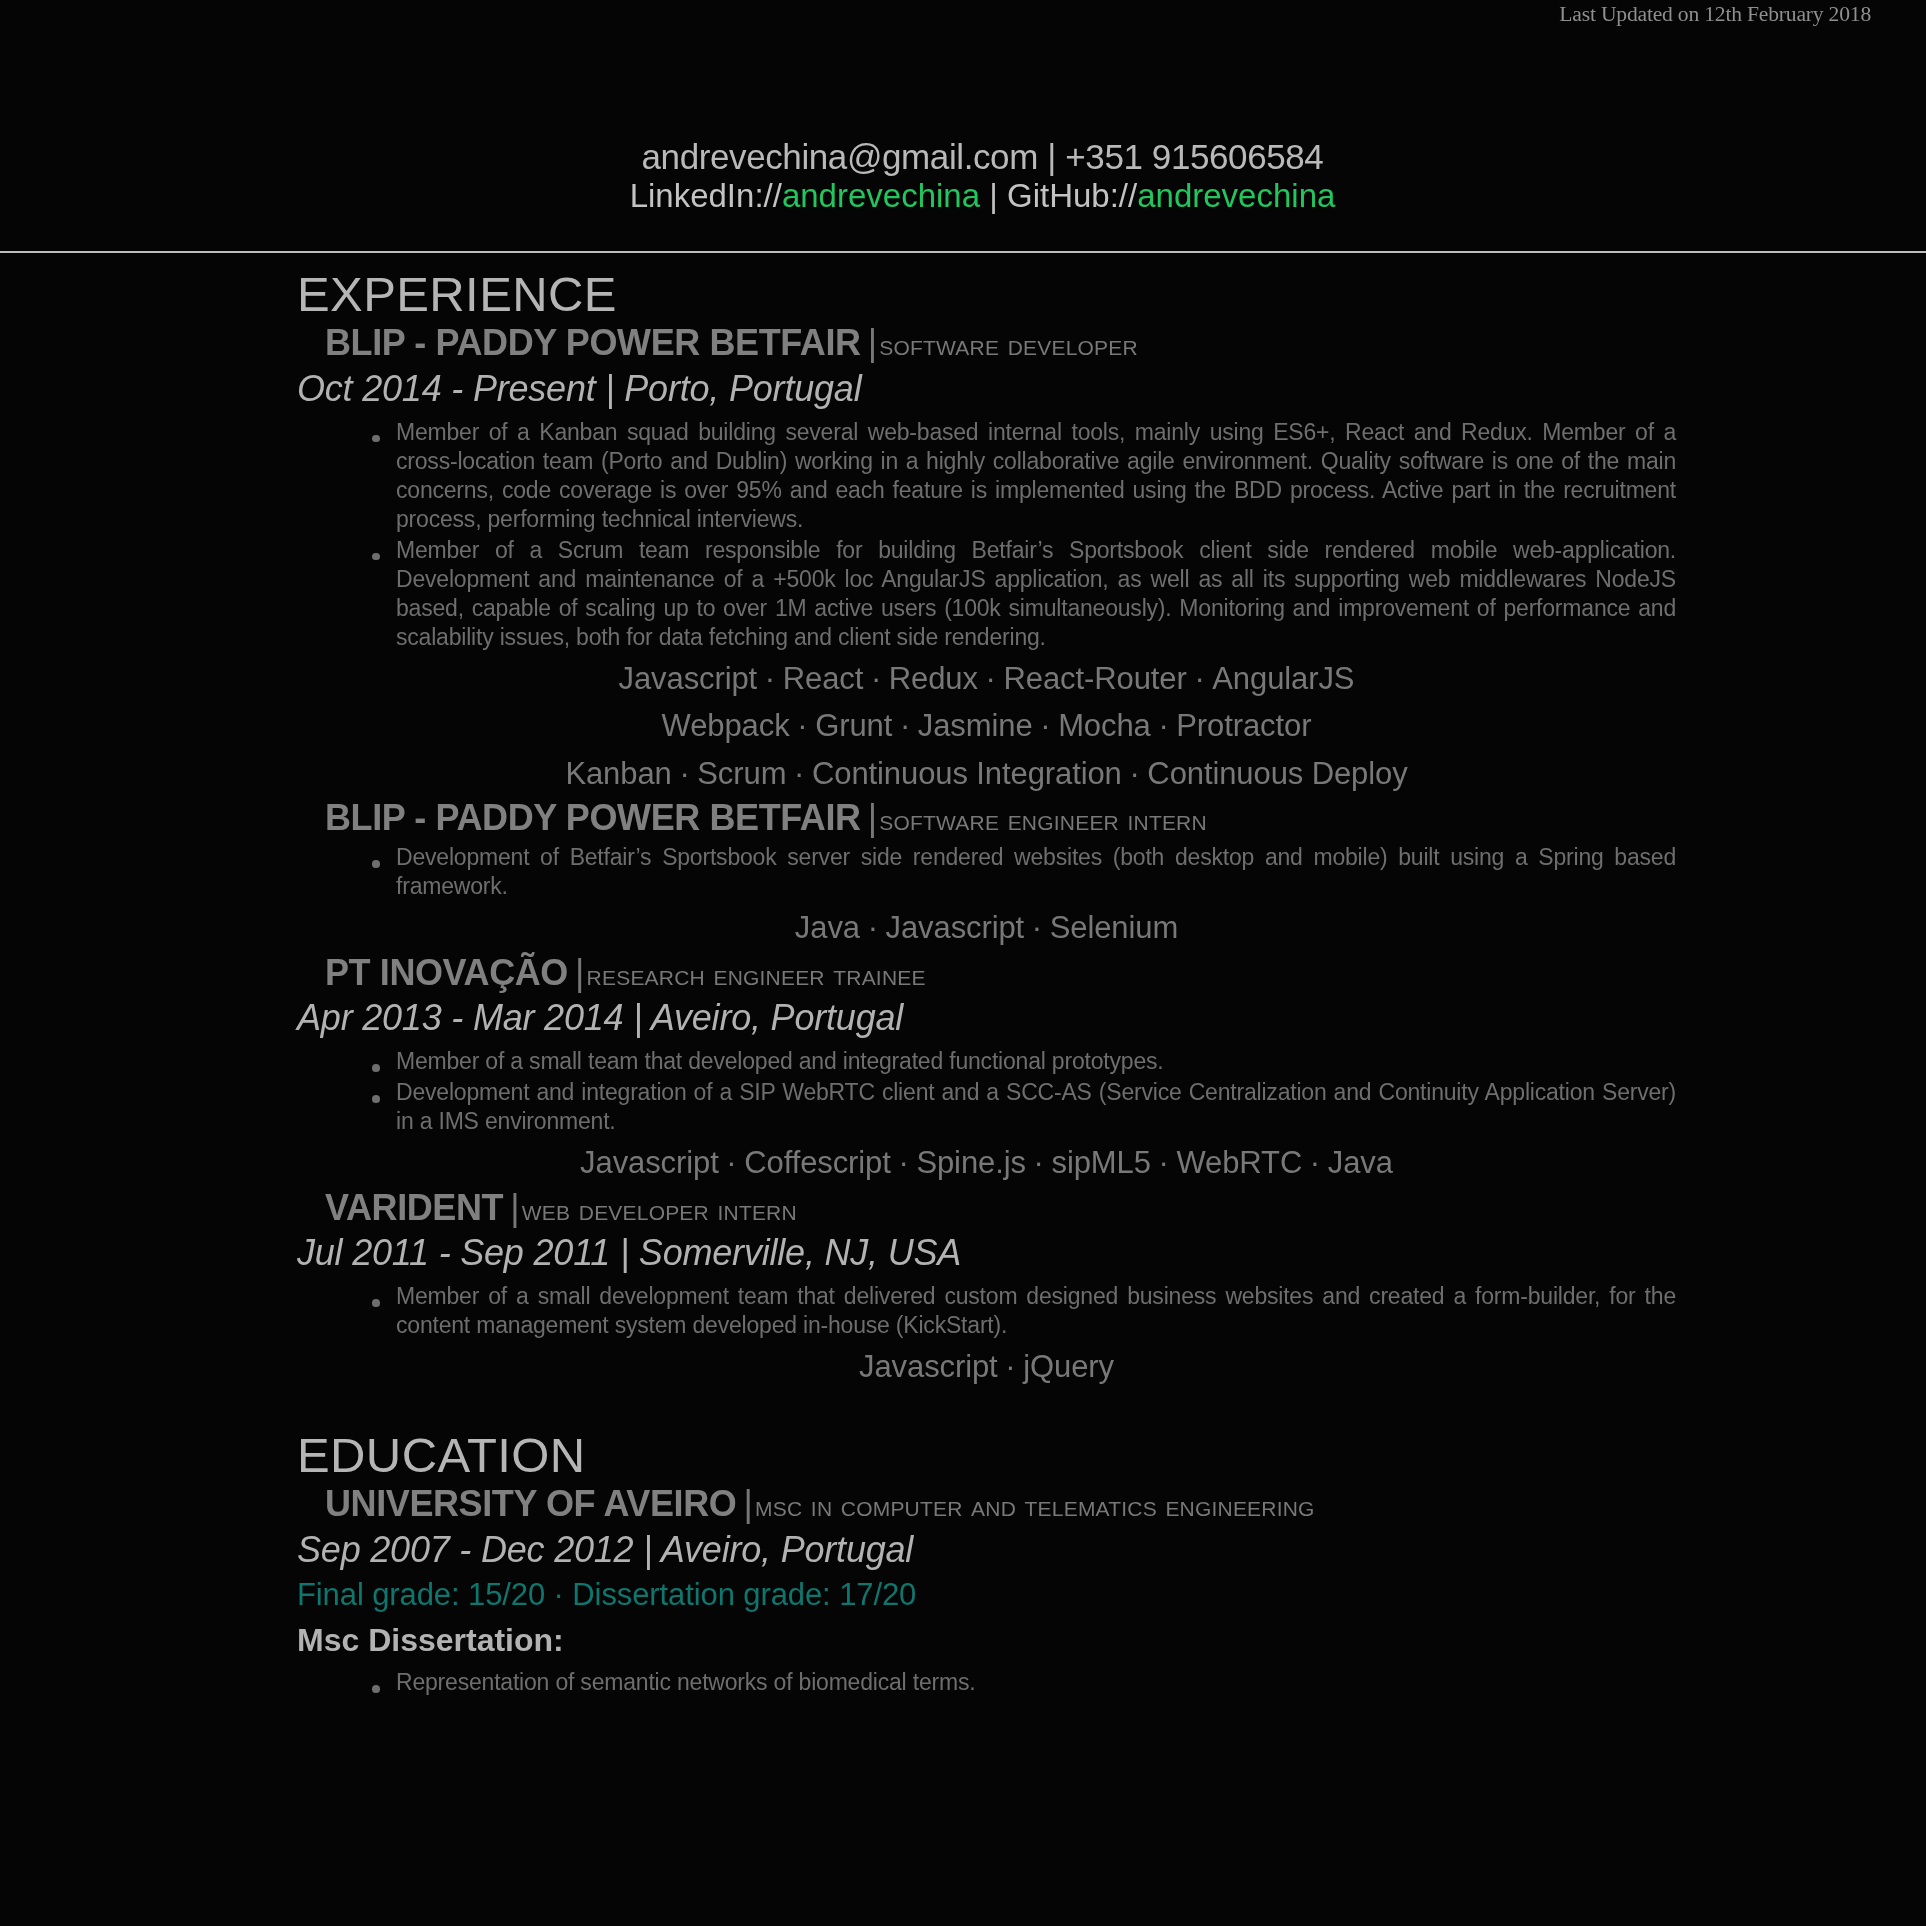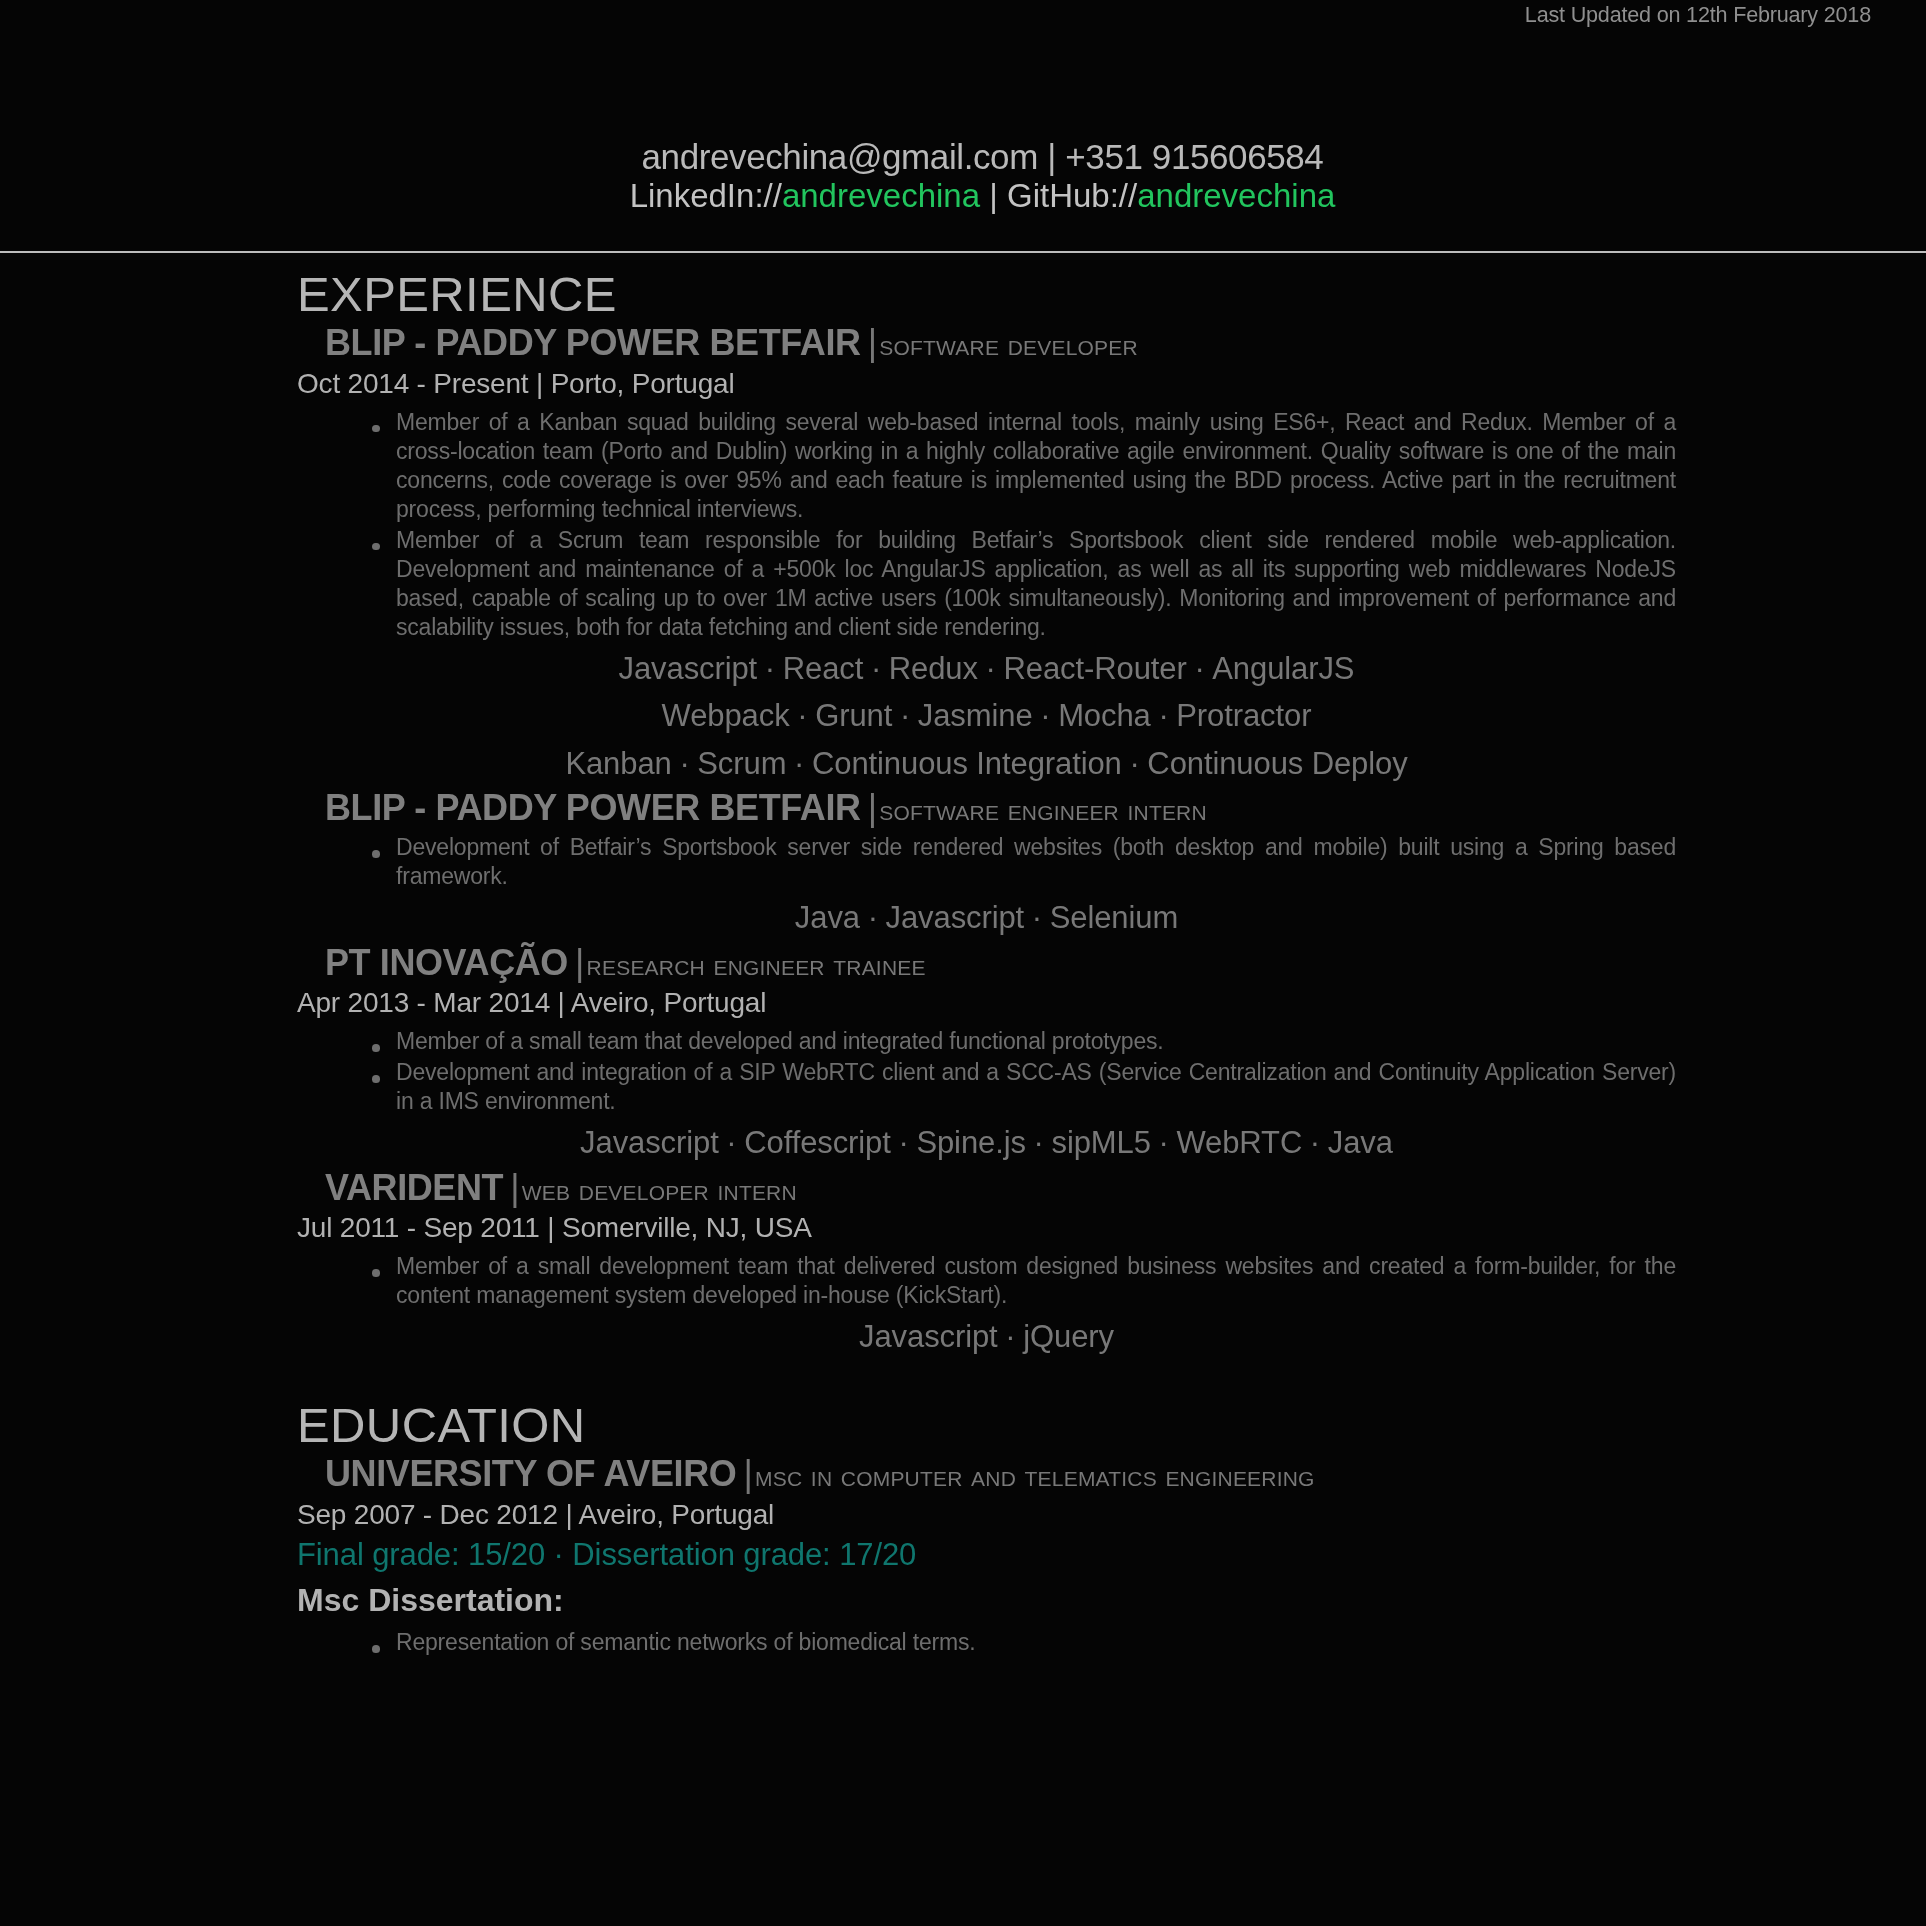--- a/index.html
+++ b/index.html
@@ -17,20 +17,21 @@
 
   
   .last-updated {
     position: absolute;
     top: 2.3px;
     right: 94px;
     font-size: 21.6px;
     color: #8f8f8f;
     letter-spacing: -0.2px;
     white-space: nowrap;
+    font-family: Liberation Serif, serif;
   }
 
   
   .header {
     position: absolute;
     top: 137px;
     left: 0;
     width: 100%;
     text-align: center;
   }
@@ -101,26 +102,27 @@
   }
   .role {
     font-size: 30px;
     color: #787878;
     font-variant: small-caps;
     text-transform: lowercase;
     letter-spacing: 0.2px;
   }
   .role::first-letter { text-transform: uppercase; }
   .entry-meta {
-    font-size: 28px;
+    font-size: 36px;
     color: #b2b2b2;
     letter-spacing: -0.2px;
     line-height: 1.25;
     margin-top: 4.6px;
     white-space: nowrap;
+    font-style: italic;
   }
   .entry-extra {
     font-size: 31px;
     color: #0f766e;
     letter-spacing: -0.1px;
     line-height: 1.3;
     margin-top: 3.9px;
   }
   .entry-extra .dot { padding: 0 8.5px; }
   .entry-sub {

